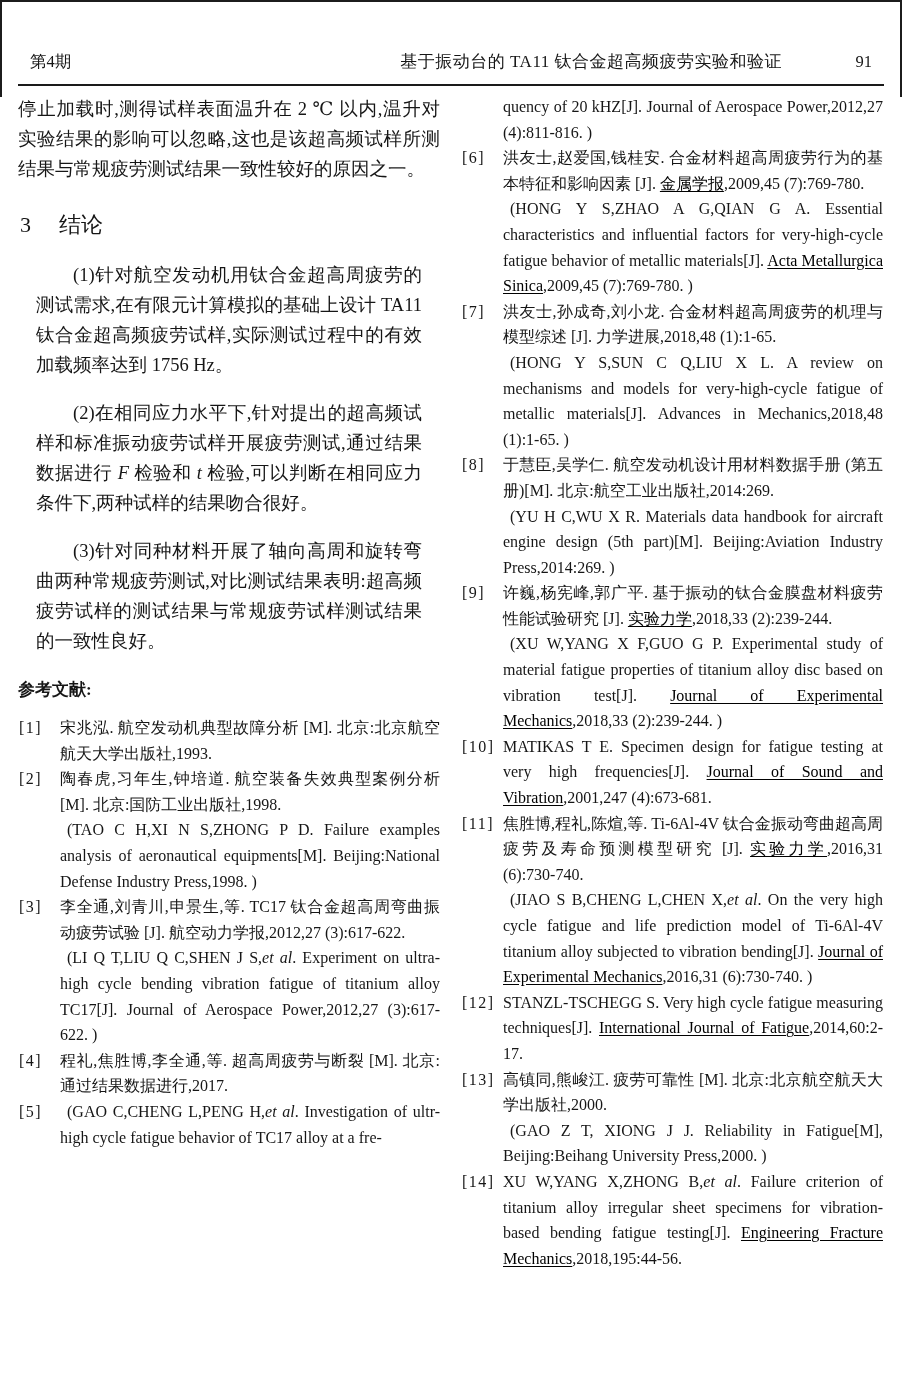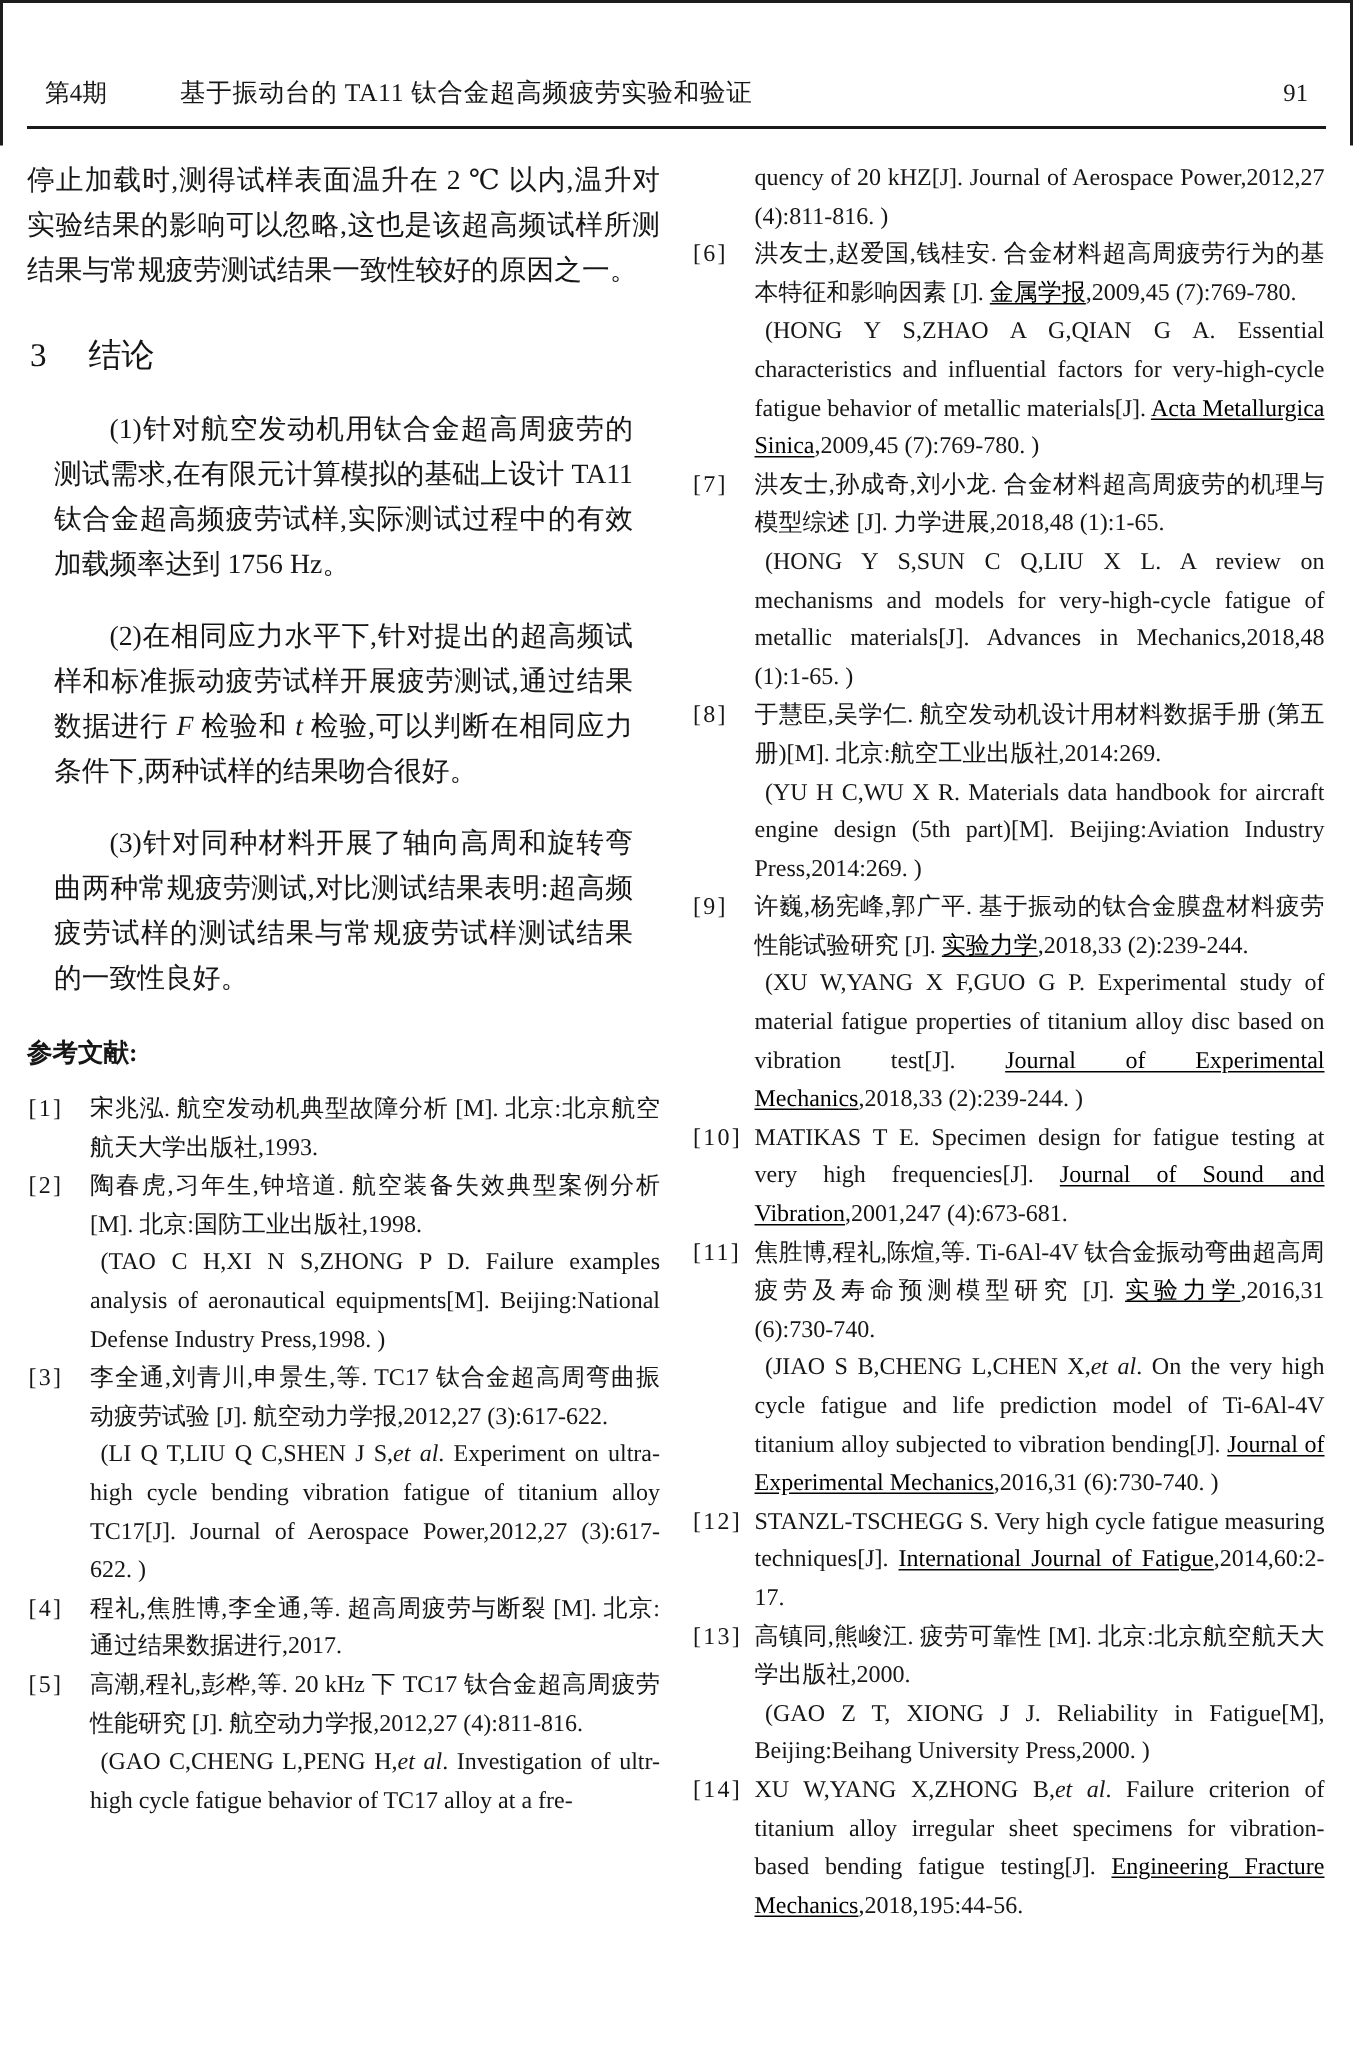--- a/index.html
+++ b/index.html
@@ -6,25 +6,25 @@
   .page{position:relative;width:902px;height:1381px;background:#ffffff;overflow:hidden;
         color:#161616;font-family:"Liberation Serif","DejaVu Serif",serif;}
   
   .edge-top{position:absolute;top:0;left:0;right:0;height:2px;background:#1c1c1c;}
   .edge-left{position:absolute;top:0;left:0;width:2px;height:97px;background:#1c1c1c;}
   .edge-right{position:absolute;top:0;right:0;width:2px;height:97px;background:#1c1c1c;}
   
   .hdr{display:flex;justify-content:space-between;align-items:baseline;
        margin:50px 30px 0 30px;font-size:16.5px;}
   .hdr .issue{width:90px;}
-  .hdr .title{flex:1;text-align:left;font-size:17px;letter-spacing:.5px;}
+  .hdr .title{flex:1;text-align:right;font-size:17px;letter-spacing:.5px;}
   .hdr .pageno{width:90px;text-align:right;}
   .rule{margin:11px 18px 0 18px;border-top:2px solid #1a1a1a;}
   
-  .cols{display:flex;gap:21px;padding:20px 18px 0 18px;}
+  .cols{display:flex;gap:21px;padding:8px 18px 0 18px;}
   .col{width:422px;}
   .intro{font-size:18.5px;line-height:30px;text-align:justify;margin:0;}
   .sec-head{font-size:22px;margin:26px 0 20px 2px;font-weight:normal;}
   .sec-head .num{margin-right:28px;}
   p.concl{font-size:18.5px;line-height:30px;text-align:justify;text-indent:2em;margin:18px;}
   .ref-head{font-size:17px;font-weight:bold;margin:22px 0 14px 0;}
   .refs{font-size:16px;line-height:25.6px;text-align:justify;}
   .ref-item{position:relative;padding-left:42px;}
   .ref-label{position:absolute;left:1px;top:0;letter-spacing:1.5px;}
   .ref-en{text-indent:7px;}
@@ -75,21 +75,20 @@
             <span class="ref-label">[3]</span>
             <div class="ref-main"><span>李全通,刘青川,申景生,等. TC17 钛合金超高周弯曲振动疲劳试验 [J]. 航空动力学报,2012,27 (3):617-622.</span></div>
             <div class="ref-en"><span>(LI Q T,LIU Q C,SHEN J S,</span><span class="it">et al</span><span>. Experiment on ultra-high cycle bending vibration fatigue of titanium alloy TC17[J]. Journal of Aerospace Power,2012,27 (3):617-622. )</span></div>
           </div>
           <div class="ref-item">
             <span class="ref-label">[4]</span>
             <div class="ref-main"><span>程礼,焦胜博,李全通,等. 超高周疲劳与断裂 [M]. 北京:通过结果数据进行,2017.</span></div>
           </div>
           <div class="ref-item">
             <span class="ref-label">[5]</span>
-            <div class="ref-main"><span>高潮,程礼,彭桦,等. 20 kHz 下 TC17 钛合金超高周疲劳性能研究 [J]. 航空动力学报,2012,27 (4):811-816.</span></div>
             <div class="ref-en"><span>(GAO C,CHENG L,PENG H,</span><span class="it">et al</span><span>. Investigation of ultr-high cycle fatigue behavior of TC17 alloy at a fre-</span></div>
           </div>
         </div>
     </div>
 
     <div class="col">
       <div class="ref-cont"><span>quency of 20 kHZ[J]. Journal of Aerospace Power,2012,27 (4):811-816. )</span></div>
       <div class="refs">
           <div class="ref-item">
             <span class="ref-label">[6]</span>

